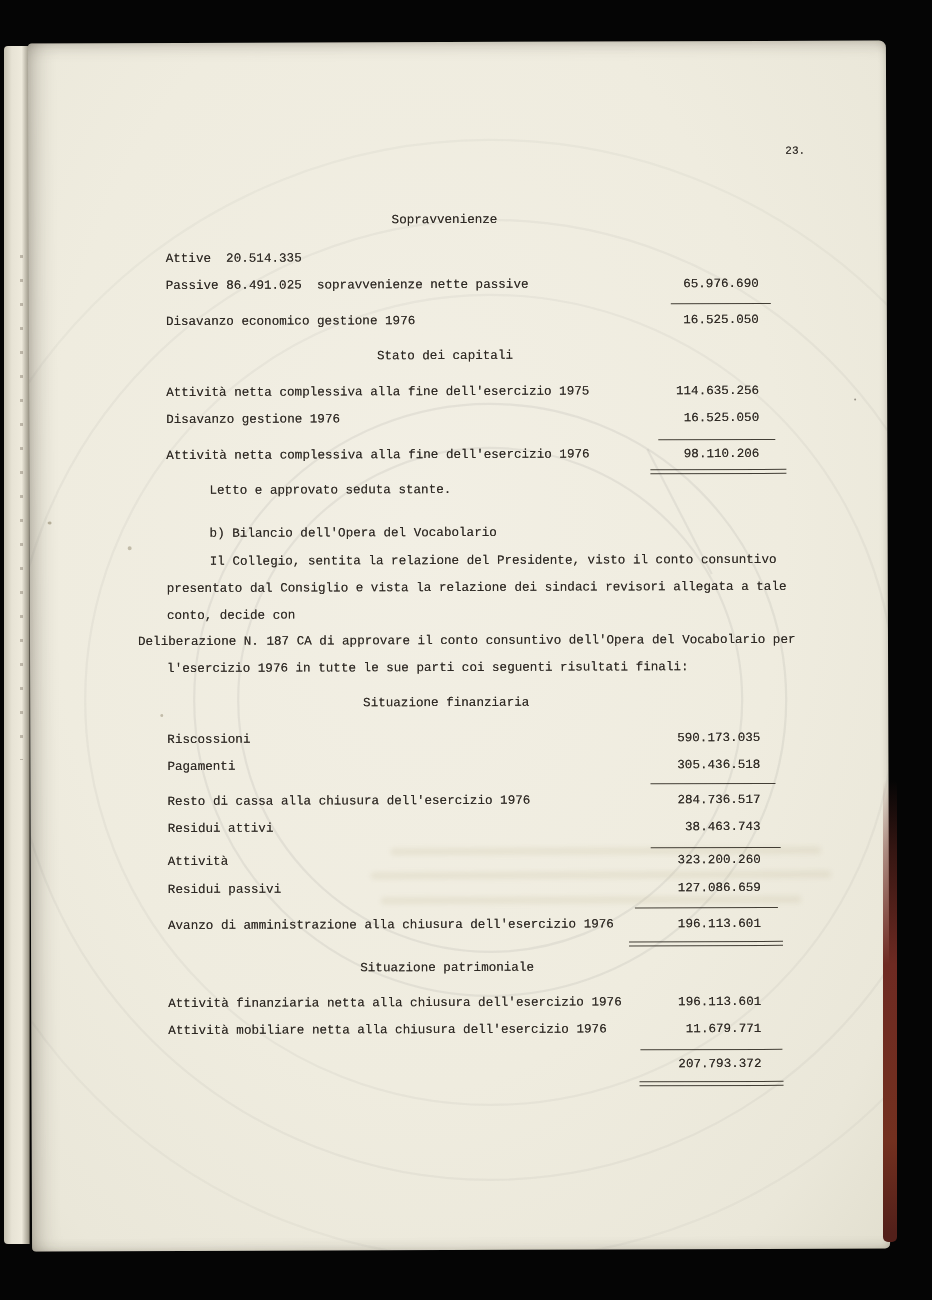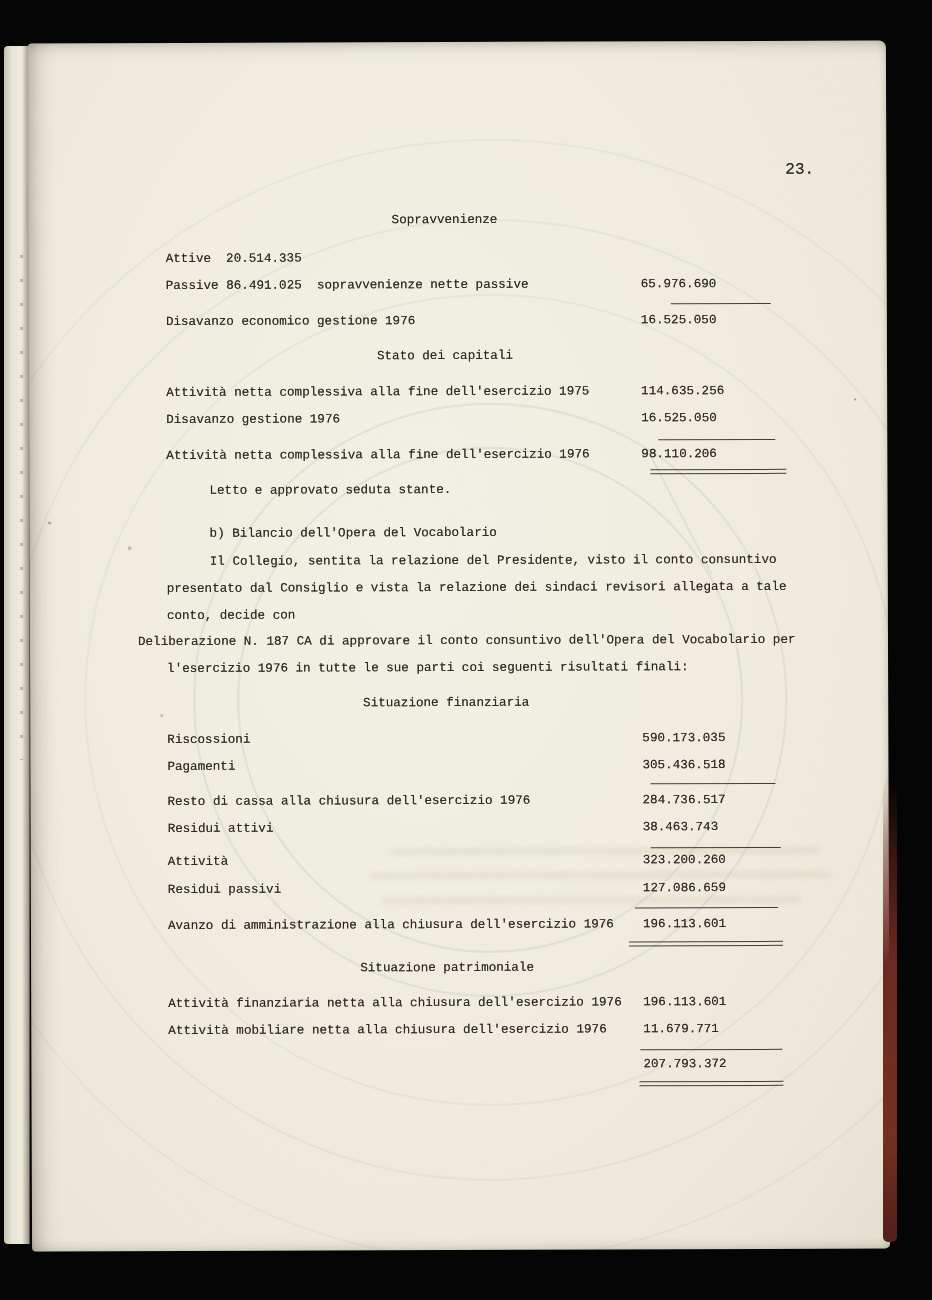--- a/index.html
+++ b/index.html
@@ -38,28 +38,28 @@
   .watermark{position:absolute;left:0;top:0;pointer-events:none;}
   .content{position:absolute;left:106px;top:0;width:646px;height:100%;}
   .t-line{
     position:absolute;left:0;width:100%;box-sizing:border-box;
     font-size:12.6px;line-height:17px;color:#2e2924;white-space:pre;
     text-shadow:0 0 .5px rgba(46,41,36,.65);
   }
   .center{text-align:center;padding-right:26px;}
   .row{display:flex;}
   .row .lbl{flex:1;}
-  .row .amt{flex:none;width:140px;padding-right:22px;box-sizing:border-box;}
+  .row .amt{flex:none;width:140px;text-align:right;padding-right:22px;box-sizing:border-box;}
   .ind31{padding-left:31px;}
   .ind74{padding-left:74px;}
   .ind2{padding-left:2px;}
   .uline{text-underline-offset:3.5px;text-decoration-thickness:1.3px;}
   .rule{position:absolute;border-top:1.6px solid rgba(42,37,30,.88);}
   .rule.double{height:3.4px;border-bottom:1.6px solid rgba(42,37,30,.88);}
-  .pageno{position:absolute;left:757px;top:120px;font-size:16px;color:#2e2924;text-shadow:0 0 .5px rgba(46,41,36,.65);}
+  .pageno{position:absolute;left:757px;top:104px;font-size:11px;color:#2e2924;text-shadow:0 0 .5px rgba(46,41,36,.65);}
   .showthrough{position:absolute;height:7px;border-radius:3px;background:#b4a87f;opacity:.16;filter:blur(2.5px);}
   .speck{position:absolute;border-radius:50%;}
 </style>
 </head>
 <body>
 
 <div class="facing-strip"></div>
 <div class="red-edge"></div>
 <div class="stitches"></div>
 

